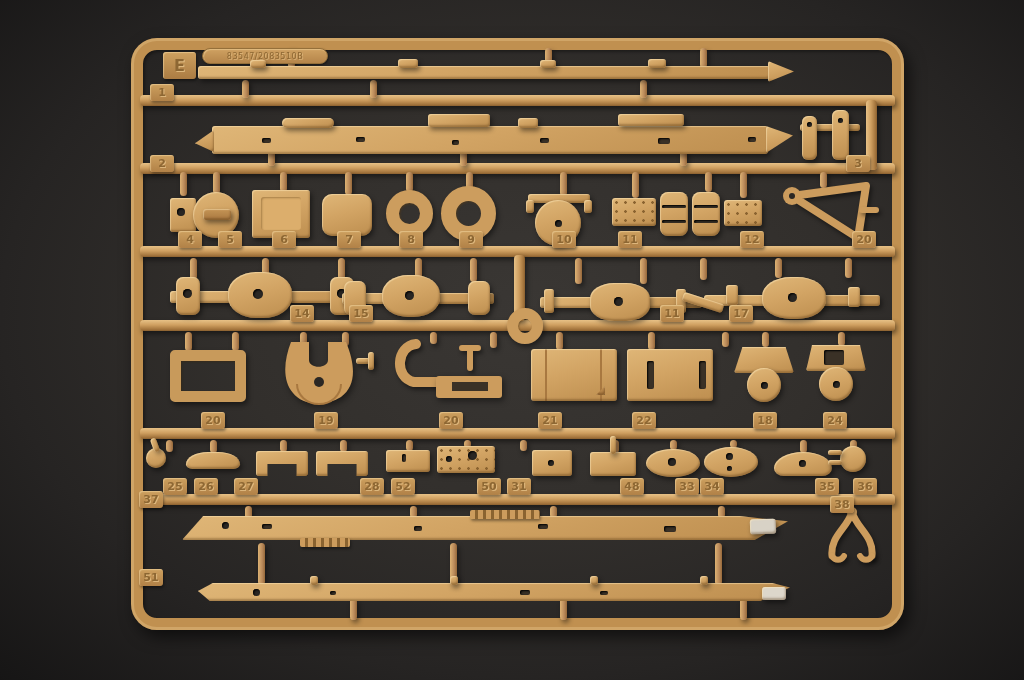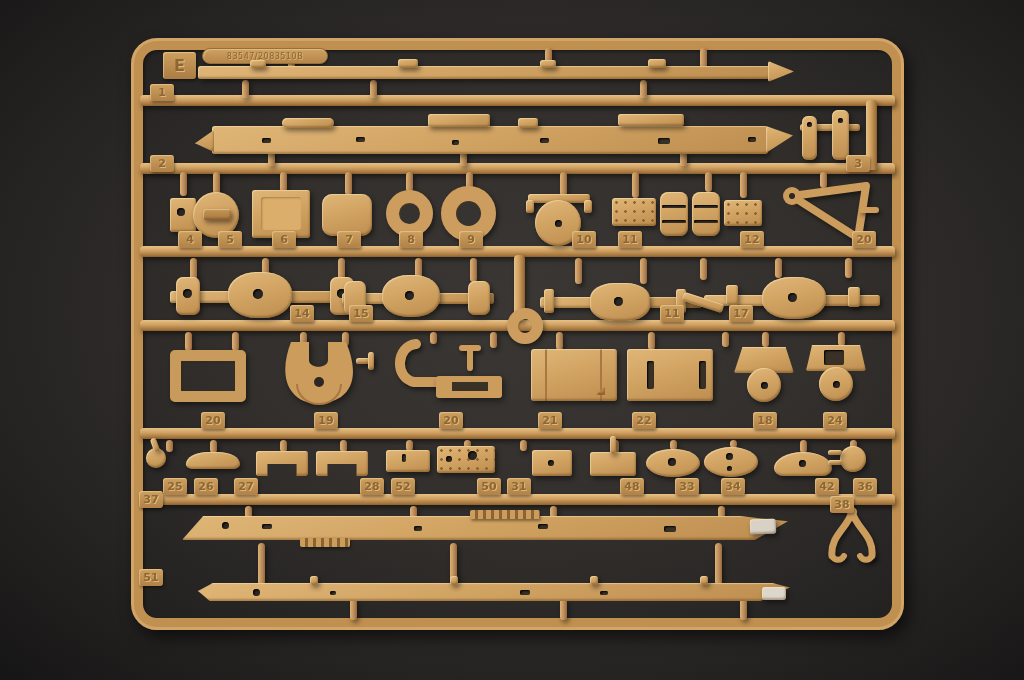--- a/index.html
+++ b/index.html
@@ -288,21 +288,21 @@
 
   <div class="tab" style="left:150px;top:84px">1</div>
   <div class="tab" style="left:150px;top:155px">2</div>
   <div class="tab" style="left:846px;top:155px">3</div>
   <div class="tab" style="left:178px;top:231px">4</div>
   <div class="tab" style="left:218px;top:231px">5</div>
   <div class="tab" style="left:272px;top:231px">6</div>
   <div class="tab" style="left:337px;top:231px">7</div>
   <div class="tab" style="left:399px;top:231px">8</div>
   <div class="tab" style="left:459px;top:231px">9</div>
-  <div class="tab" style="left:572px;top:231px">10</div>
+  <div class="tab" style="left:552px;top:231px">10</div>
   <div class="tab" style="left:618px;top:231px">11</div>
   <div class="tab" style="left:740px;top:231px">12</div>
   <div class="tab" style="left:852px;top:231px">20</div>
   <div class="tab" style="left:290px;top:305px">14</div>
   <div class="tab" style="left:349px;top:305px">15</div>
   <div class="tab" style="left:660px;top:305px">11</div>
   <div class="tab" style="left:729px;top:305px">17</div>
   <div class="tab" style="left:201px;top:412px">20</div>
   <div class="tab" style="left:314px;top:412px">19</div>
   <div class="tab" style="left:439px;top:412px">20</div>
@@ -312,20 +312,20 @@
   <div class="tab" style="left:823px;top:412px">24</div>
   <div class="tab" style="left:163px;top:478px">25</div>
   <div class="tab" style="left:194px;top:478px">26</div>
   <div class="tab" style="left:234px;top:478px">27</div>
   <div class="tab" style="left:360px;top:478px">28</div>
   <div class="tab" style="left:391px;top:478px">52</div>
   <div class="tab" style="left:477px;top:478px">50</div>
   <div class="tab" style="left:507px;top:478px">31</div>
   <div class="tab" style="left:620px;top:478px">48</div>
   <div class="tab" style="left:675px;top:478px">33</div>
-  <div class="tab" style="left:721px;top:478px">34</div>
-  <div class="tab" style="left:815px;top:478px">42</div>
+  <div class="tab" style="left:700px;top:478px">34</div>
+  <div class="tab" style="left:815px;top:478px">35</div>
   <div class="tab" style="left:853px;top:478px">36</div>
   <div class="tab" style="left:139px;top:491px">37</div>
   <div class="tab" style="left:830px;top:496px">38</div>
   <div class="tab" style="left:139px;top:569px">51</div>
 
 </div>
 
 </body></html>

